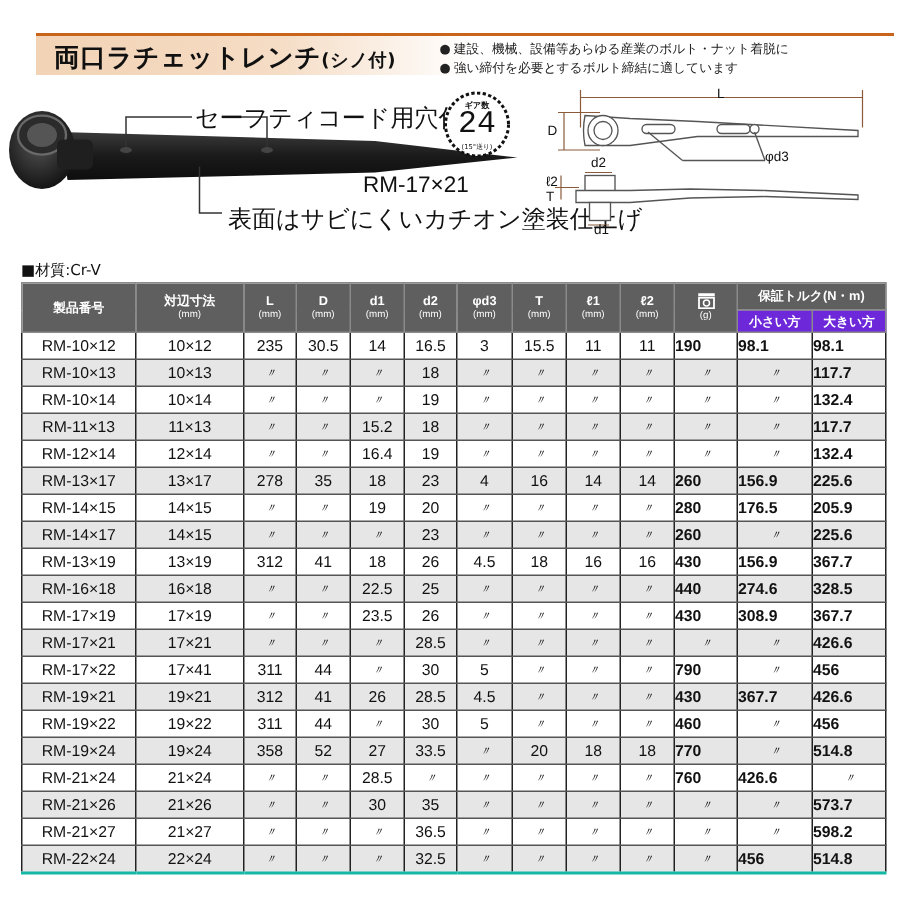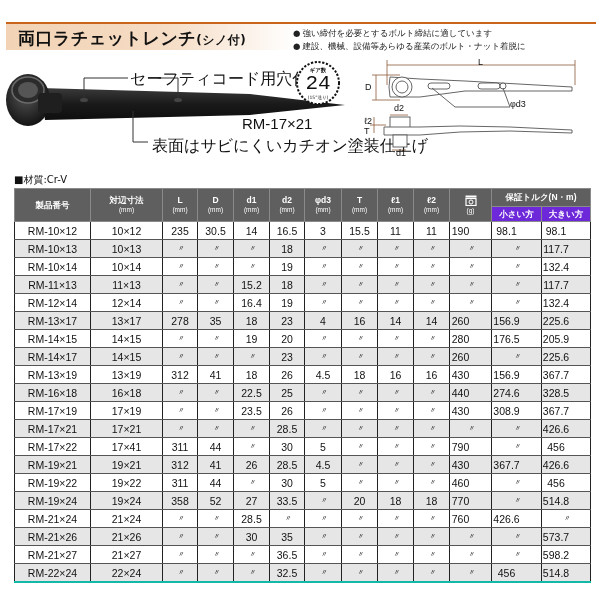--- a/index.html
+++ b/index.html
@@ -1,17 +1,17 @@
 <!DOCTYPE html>
 <html><head>
 <meta charset="utf-8">
 <style>
   html, body { margin:0; padding:0; background:#ffffff; }
   body { width:600px; height:600px; position:relative; overflow:hidden; font-family:"DejaVu Sans", "Liberation Sans", sans-serif; color:#111; }
-  .title-bar { position:absolute; left:6px; top:22px; width:290px; height:26px; border-top:2px solid #c8651b;
+  .title-bar { position:absolute; left:24px; top:22px; width:290px; height:26px; border-top:2px solid #c8651b;
     background:linear-gradient(to right, #f2d3b5 0%, #f5dcc4 55%, #ffffff 100%); }
   .title-rule { position:absolute; left:290px; top:22px; width:306px; height:2px; background:#c8651b; }
   .title-text { position:absolute; left:12px; top:3px; font-size:17px; font-weight:bold; letter-spacing:0.5px; color:#111; white-space:nowrap; }
   .title-text .sub { font-size:12px; font-weight:bold; }
   .bullets { position:absolute; left:293px; top:27px; font-size:8.5px; line-height:13px; color:#222; white-space:nowrap; }
   .bullets div::before { content:"●"; margin-right:2px; }
 
   .photo { position:absolute; left:0; top:58px; width:370px; height:120px; }
   .callout { position:absolute; font-size:16px; color:#111; white-space:nowrap; }
   .model-label { position:absolute; left:242px; top:115px; font-size:15px; color:#111; white-space:nowrap; font-family:"Liberation Sans", sans-serif; }
@@ -24,36 +24,36 @@
   .dim { position:absolute; font-size:9px; color:#111; font-family:"Liberation Sans", sans-serif; }
 
   .material { position:absolute; left:14px; top:173px; font-size:10px; color:#111; }
 
   table.spec { position:absolute; left:14px; top:188px; border-collapse:collapse; table-layout:fixed; width:576px; font-family:"Liberation Sans", sans-serif; }
   table.spec th { background:#5f5f5f; color:#fff; font-weight:bold; font-size:8.5px; line-height:9px; text-align:center; border:1px solid #8a8a8a; padding:0; height:17px; }
   table.spec th .unit { display:block; font-size:6.5px; font-weight:normal; }
   table.spec th.torque-sub { background:#6d28d9; height:14px; font-size:8.5px; }
   table.spec td { font-size:10.5px; height:17px; padding:0; text-align:center; border-left:1px solid #222; border-right:1px solid #222; border-bottom:1px solid #555; color:#111; white-space:nowrap; }
   table.spec tr.alt td { background:#e6e6e6; }
-  table.spec td.num { text-align:center; padding-right:20px; }
+  table.spec td.num { text-align:left; padding-right:20px;font-weight:bold; }
   table.spec td.ditto { font-style:italic; font-size:8px; letter-spacing:-1px; }
   table.spec tr:last-child td { border-bottom:2px solid #14b8a6; }
 </style>
 </head>
 <body>
 
 <div class="title-bar">
   <div class="title-text">
     <span>両口ラチェットレンチ</span><span class="sub">(シノ付)</span>
   </div>
 </div>
 <div class="title-rule"></div>
 <div class="bullets">
+  <div>建設、機械、設備等あらゆる産業のボルト・ナット着脱に</div>
   <div>強い締付を必要とするボルト締結に適しています</div>
-  <div>建設、機械、設備等あらゆる産業のボルト・ナット着脱に</div>
 </div>
 
 <svg class="photo" viewBox="0 0 370 120">
   <defs>
     <linearGradient id="shaft" x1="0" y1="0" x2="0" y2="1">
       <stop offset="0" stop-color="#3a3a3a"></stop>
         <stop offset="0.5" stop-color="#1a1a1a"></stop>
         <stop offset="1" stop-color="#0e0e0e"></stop>
     </linearGradient>
     <radialGradient id="head" cx="0.45" cy="0.4" r="0.6">

